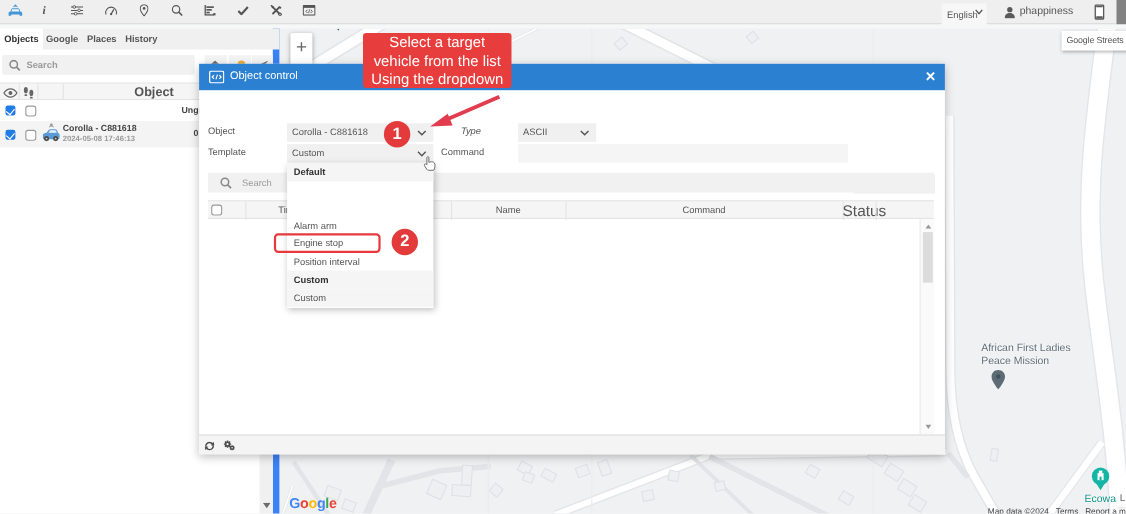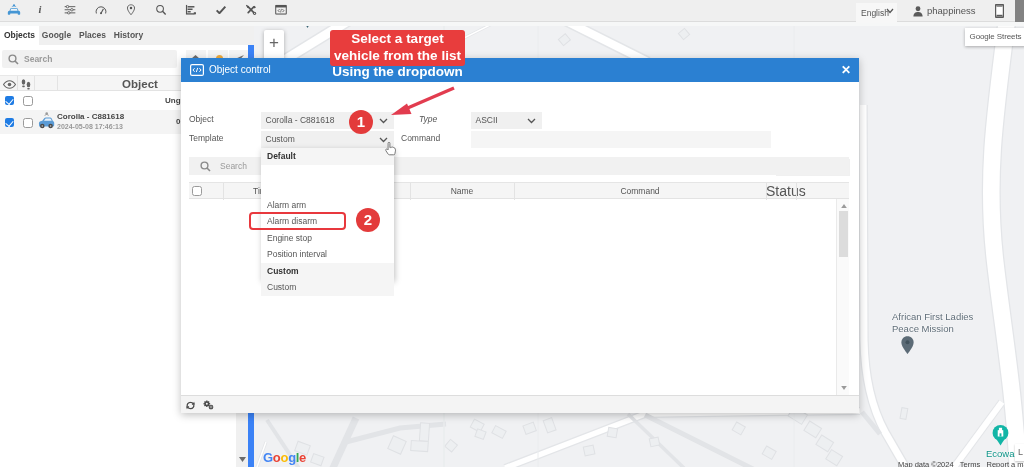--- a/index.html
+++ b/index.html
@@ -362,28 +362,27 @@
         </g>
       <circle cx="9.5" cy="8.5" r="2.2" fill="#4a4a4a"></circle>
       <circle cx="9.5" cy="8.5" r="0.9" fill="#f4f4f4"></circle>
     </svg>
   </div>
 </div>
 
 <div id="dropdown" class="abs" style="left:261px;top:148px;width:133px;height:132px;background:#fff;box-shadow:1px 2px 6px rgba(0,0,0,.25);font-size:8.5px;color:#555;">
   <div style="height:16.5px;line-height:16.5px;padding-left:6px;background:#f5f5f5;font-weight:bold;color:#333;">Default</div>
   <div style="height:16.5px;line-height:16.5px;padding-left:6px;margin-top:32px;">Alarm arm</div>
-  <div style="height:16.5px;line-height:16.5px;padding-left:6px;">Alarm disarm</div>
   <div style="height:16.5px;line-height:16.5px;padding-left:6px;">Engine stop</div>
   <div style="height:16.5px;line-height:16.5px;padding-left:6px;">Position interval</div>
   <div style="height:16.5px;line-height:16.5px;padding-left:6px;background:#f5f5f5;font-weight:bold;color:#333;">Custom</div>
   <div style="height:16.5px;line-height:16.5px;padding-left:6px;background:#f5f5f5;">Custom</div>
 </div>
 
-<div class="abs" style="left:330px;top:30px;width:135px;height:36px;background:#e83d3d;border-radius:3px;color:#fff;font-size:13.5px;line-height:16.6px;text-align:center;padding-top:1px;font-weight:bold;">Select a target<br>vehicle from the list<br>Using the dropdown</div>
+<div class="abs" style="left:330px;top:30px;width:135px;height:50px;background:#e83d3d;border-radius:3px;color:#fff;font-size:13.5px;line-height:16.6px;text-align:center;padding-top:1px;">Select a target<br>vehicle from the list<br>Using the dropdown</div>
 <svg class="abs" style="left:380px;top:80px;pointer-events:none;" width="90" height="45" viewBox="0 0 90 45">
   <line x1="74" y1="8" x2="23" y2="30" stroke="#e23c4f" stroke-width="3.4"></line>
   <path d="M11 35 L27 23.5 L31.5 34 Z" fill="#e23c4f"></path>
 </svg>
 <div class="abs" style="left:349px;top:110px;width:24px;height:24px;border-radius:50%;background:#e33b3b;color:#fff;font-size:15px;font-weight:bold;text-align:center;line-height:24px;">1</div>
 <div class="abs" style="left:356px;top:208px;width:24px;height:24px;border-radius:50%;background:#e33b3b;color:#fff;font-size:15px;font-weight:bold;text-align:center;line-height:24px;">2</div>
 <div class="abs" style="left:249px;top:212px;width:97px;height:18px;border:2.5px solid #e8383d;border-radius:4px;"></div>
 
 <svg class="abs" style="left:384.5px;top:141.5px;" width="12" height="15" viewBox="0 0 12 15">
   <path d="M3.1 1.3 Q3.1 0.35 4 0.35 Q4.9 0.35 4.9 1.3 L4.9 5.6 L5.3 5.7 Q5.5 5 6.3 5.2 L6.9 5.4 Q7.2 4.9 8 5.2 L8.5 5.5 Q9.3 5.3 9.7 6 L10.3 7.2 Q10.7 8.1 10.4 9.2 L9.9 11.6 Q9.7 12.8 8.6 12.8 L4.5 12.8 Q3.6 12.8 3.1 12 L0.9 8.7 Q0.3 7.8 1.1 7.2 Q1.8 6.7 2.5 7.3 L3.1 7.9 Z" fill="#fff" stroke="#6a6a6a" stroke-width="0.9"></path>

